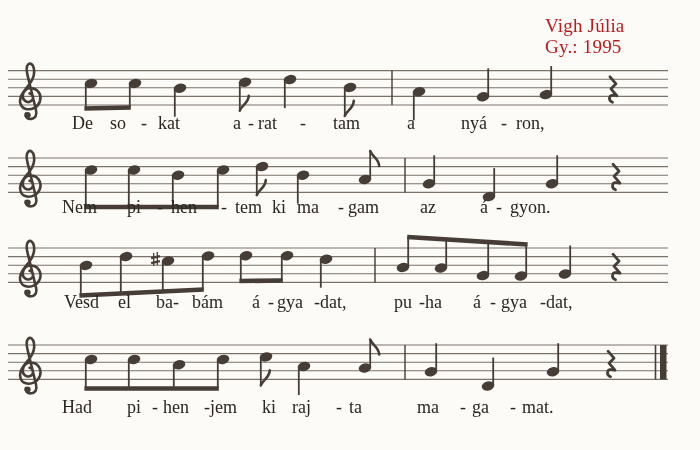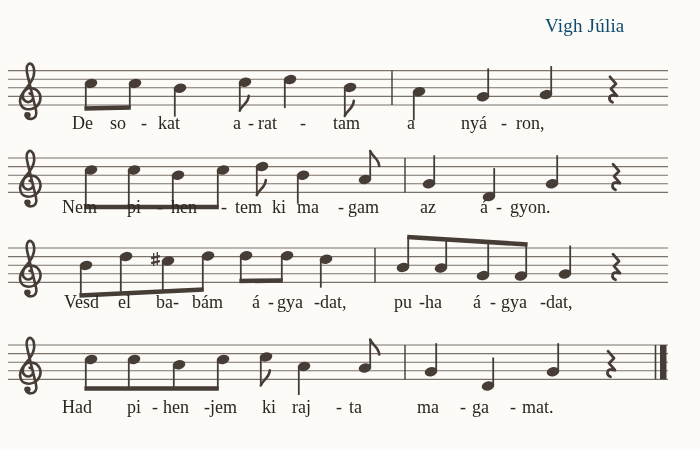--- a/index.html
+++ b/index.html
@@ -1,29 +1,30 @@
 <!DOCTYPE html>
 <html><head>
 <meta charset="utf-8">
 <style>
   html,body{margin:0;padding:0;}
   body{width:700px;height:450px;background:#fcfbf8;overflow:hidden;
        font-family:"Liberation Serif", serif;}
   .page{position:relative;width:700px;height:450px;}
   .header{position:absolute;left:545px;top:15px;font-size:19px;line-height:21px;
-          color:#0c4a6e;letter-spacing:0.2px;}
+          color:#b91c1c;letter-spacing:0.2px;}
   svg#score{position:absolute;left:0;top:0;}
   svg text{font-family:"Liberation Serif", serif;}
 </style>
 </head>
 <body>
 
 <div class="page">
   <div class="header">
     <div>Vigh Júlia</div>
+    <div>Gy.: 1995</div>
   </div>
   <svg id="score" width="700" height="450" viewBox="0 0 700 450">
       <g>
         <line x1="8" x2="668" y1="70.6" y2="70.6" stroke="#7b726a" stroke-width="1.1"></line>
         <line x1="8" x2="668" y1="79.19999999999999" y2="79.19999999999999" stroke="#7b726a" stroke-width="1.1"></line>
         <line x1="8" x2="668" y1="87.8" y2="87.8" stroke="#7b726a" stroke-width="1.1"></line>
         <line x1="8" x2="668" y1="96.39999999999999" y2="96.39999999999999" stroke="#7b726a" stroke-width="1.1"></line>
         <line x1="8" x2="668" y1="105" y2="105" stroke="#7b726a" stroke-width="1.1"></line>
         <line x1="392" x2="392" y1="70.6" y2="105" stroke="#463d36" stroke-width="1.4"></line>
         <path d="M 0.6 22.8 C 4.4 23.6 5.4 28.6 2 30.6 C -1.8 32.9 -6.3 30 -6.3 25.4 C -6.3 19.8 -1 16.4 4.2 17.8 C 10 19.3 12.8 25.2 10.9 30.9 C 9 36.6 2.4 40.1 -3.9 38.1 C -8.1 36.7 -10.1 31.4 -8.3 26.4 C -6.5 21.4 -2.4 17.6 0.9 12.9 C 4.3 8.1 5.9 2.8 4.9 -2.1 C 4.1 -6.1 1.4 -8.3 -0.8 -6.2 C -3.1 -4 -2.5 0.9 -1.2 5.8 L 6.9 38.9 C 8.3 44.6 6.4 47.9 2.2 48.3 C -1.6 48.7 -4.2 45.8 -3.2 43.1" transform="translate(29 70.6)" fill="none" stroke="#463d36" stroke-width="2.6" stroke-linecap="round"></path>

